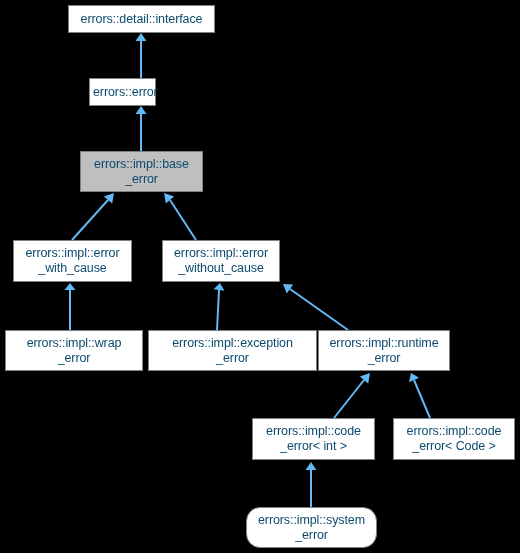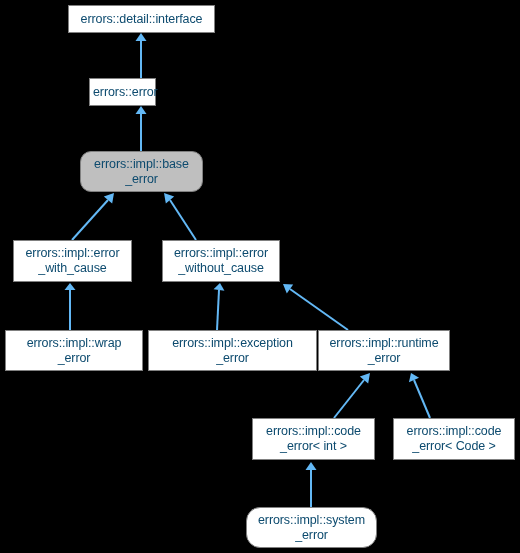--- a/index.html
+++ b/index.html
@@ -34,21 +34,20 @@
     text-align: center;
     display: flex;
     align-items: center;
     justify-content: center;
     white-space: pre-line;
     letter-spacing: -0.1px;
     z-index: 2;
   }
   .node.highlight {
     background: #bfbfbf;
-    border-radius: 11px;
   }
   .node-label {
     display: block;
     width: 100%;
     padding: 0 3px;
     box-sizing: border-box;
   }
 </style>
 </head>
 <body>

